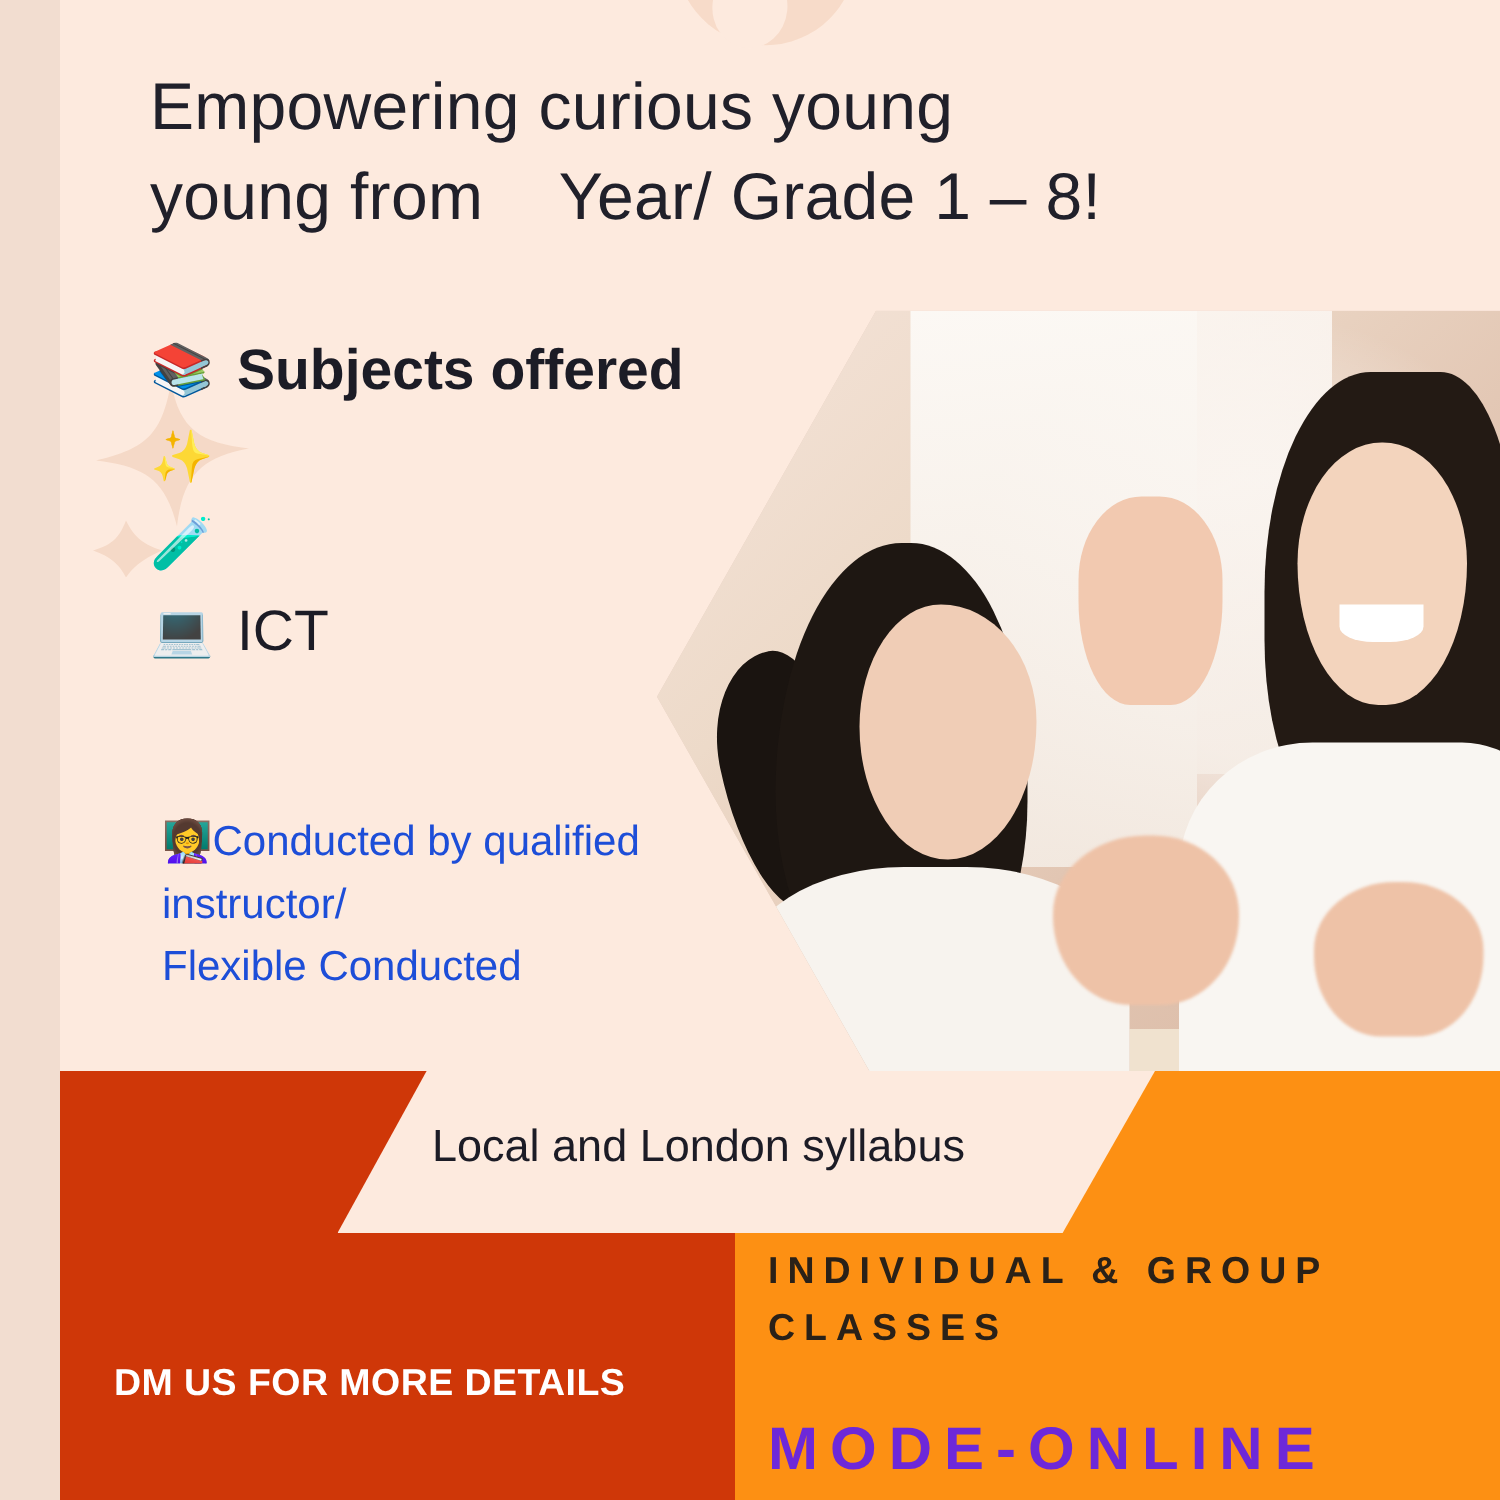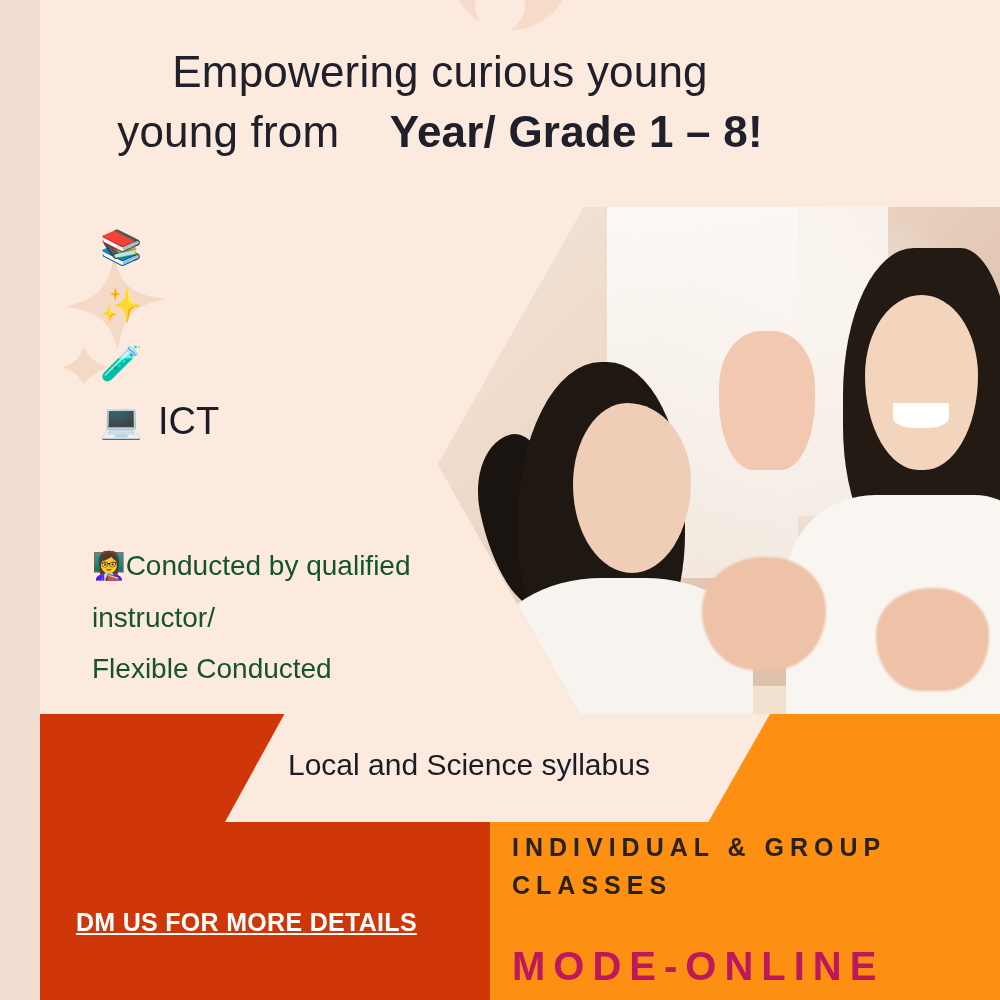--- a/index.html
+++ b/index.html
@@ -71,24 +71,23 @@
   
   .headline {
     position: absolute;
     left: 100px;
     top: 42px;
     width: 680px;
     font-size: 44px;
     line-height: 60px;
     color: #20202a;
     letter-spacing: .2px;
-    text-align: center;
   }
   .headline .bold {
-    font-weight: bold;
+    font-weight: normal;
     margin-left: 38px;
   }
 
   
   .subjects {
     position: absolute;
     left: 100px;
     top: 218px;
     width: 440px;
   }
@@ -110,26 +109,26 @@
     color: #1c1c26;
   }
   .subj-text {
     font-size: 38px;
     color: #1c1c26;
   }
 
   
   .conducted {
     position: absolute;
-    left: 92px;
+    left: 108px;
     top: 540px;
     width: 400px;
     font-size: 28px;
-    line-height: 51px;
-    color: #14532d;
+    line-height: 41px;
+    color: #1d4ed8;
   }
   .conducted .emoji {
     font-size: 27px;
   }
 
   
   .photo {
     position: absolute;
     left: 438px;
     top: 207px;
@@ -328,41 +327,40 @@
     color: #1c1c26;
   }
   .dm-text {
     position: absolute;
     left: 76px;
     top: 908px;
     font-size: 25px;
     font-weight: bold;
     color: #ffffff;
     letter-spacing: .3px;
-    text-decoration: underline;
   }
   .indiv-text {
     position: absolute;
     left: 512px;
     top: 828px;
     width: 460px;
     font-size: 25px;
     font-weight: bold;
     letter-spacing: 6px;
     line-height: 38px;
     color: #2a2118;
   }
   .mode-text {
     position: absolute;
     left: 512px;
     top: 944px;
     font-size: 40px;
     font-weight: bold;
     letter-spacing: 8px;
-    color: #be185d;
+    color: #6d28d9;
   }
 </style>
 </head>
 <body>
 
 <div class="poster">
 
   <div class="cream-panel"></div>
   <div class="blob-top"></div>
 
@@ -373,20 +371,21 @@
   <div class="dot-right"></div>
 
   <div class="headline">
     <span>Empowering curious young</span><br>
     <span>young from </span><span class="bold">Year/ Grade 1 – 8!</span>
   </div>
 
   <div class="subjects">
     <div class="subj-row">
       <span class="subj-emoji">📚</span>
+      <span class="subj-title">Subjects offered</span>
     </div>
     <div class="subj-row">
       <span class="subj-emoji">✨</span>
     </div>
     <div class="subj-row">
       <span class="subj-emoji">🧪</span>
     </div>
     <div class="subj-row">
       <span class="subj-emoji">💻</span>
       <span class="subj-text">ICT</span>
@@ -416,21 +415,21 @@
       <div class="ph-hand-b"></div>
       <div class="ph-hand-c"></div>
     </div>
   </div>
 
   <div class="band-orange"></div>
   <div class="band-red"></div>
   <div class="band-red-notch"></div>
   <div class="band-orange-notch"></div>
 
-  <div class="syllabus">Local and Science syllabus</div>
+  <div class="syllabus">Local and London syllabus</div>
   <div class="dm-text">DM US FOR MORE DETAILS</div>
   <div class="indiv-text">
     <span>INDIVIDUAL &amp; GROUP</span><br>
     <span>CLASSES</span>
   </div>
   <div class="mode-text">MODE-ONLINE</div>
 
 </div>
 
 </body></html>

